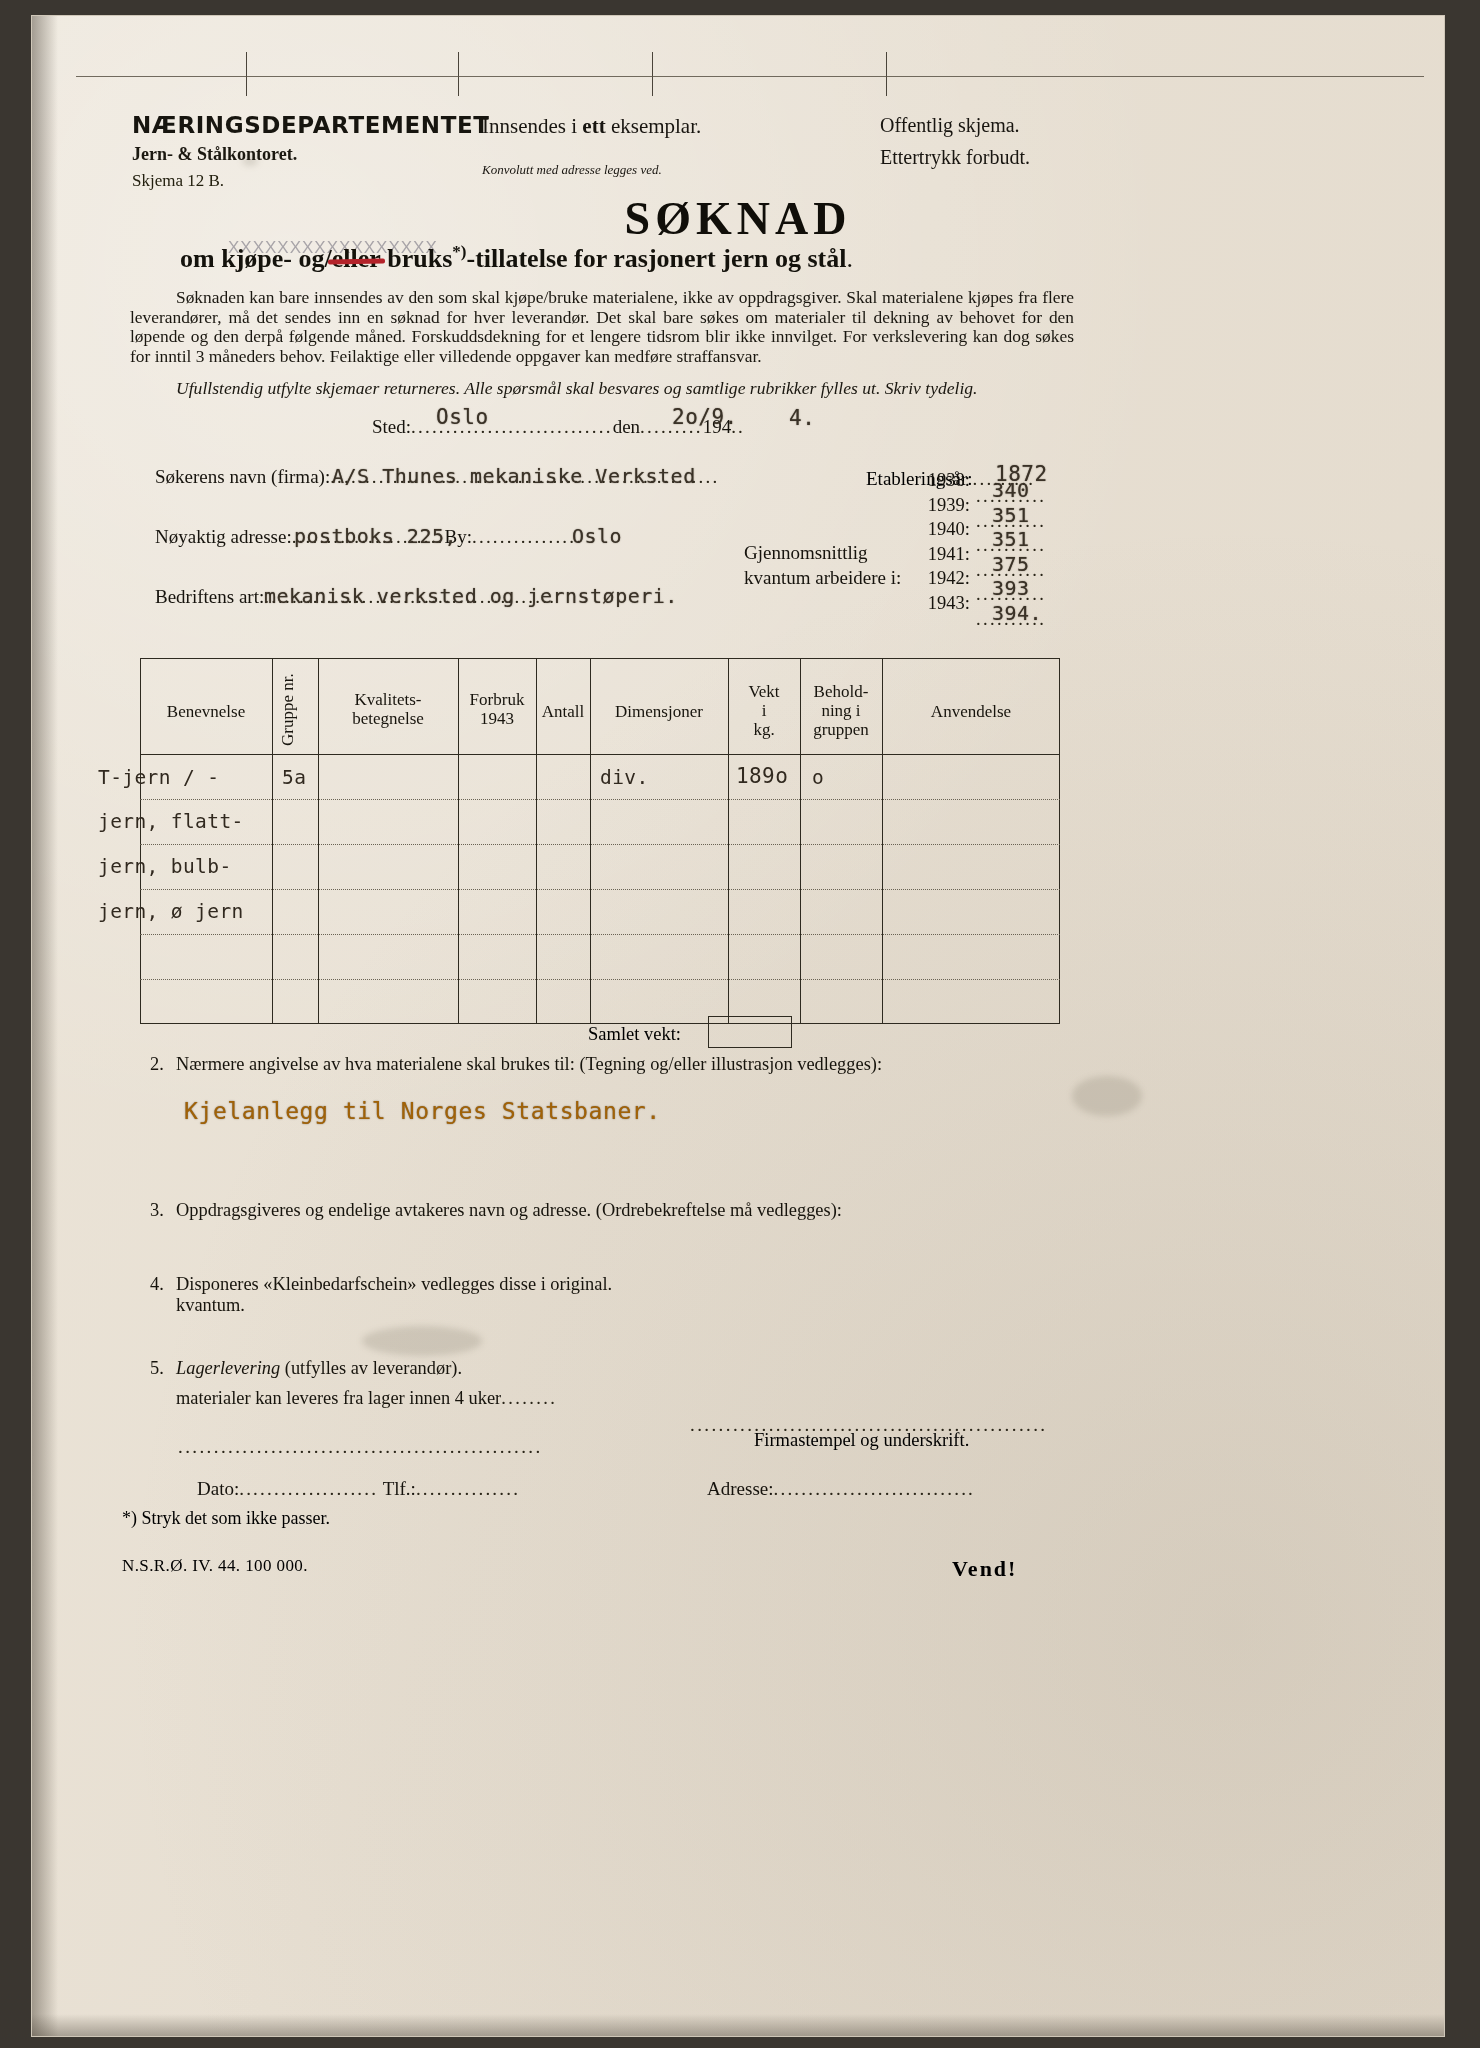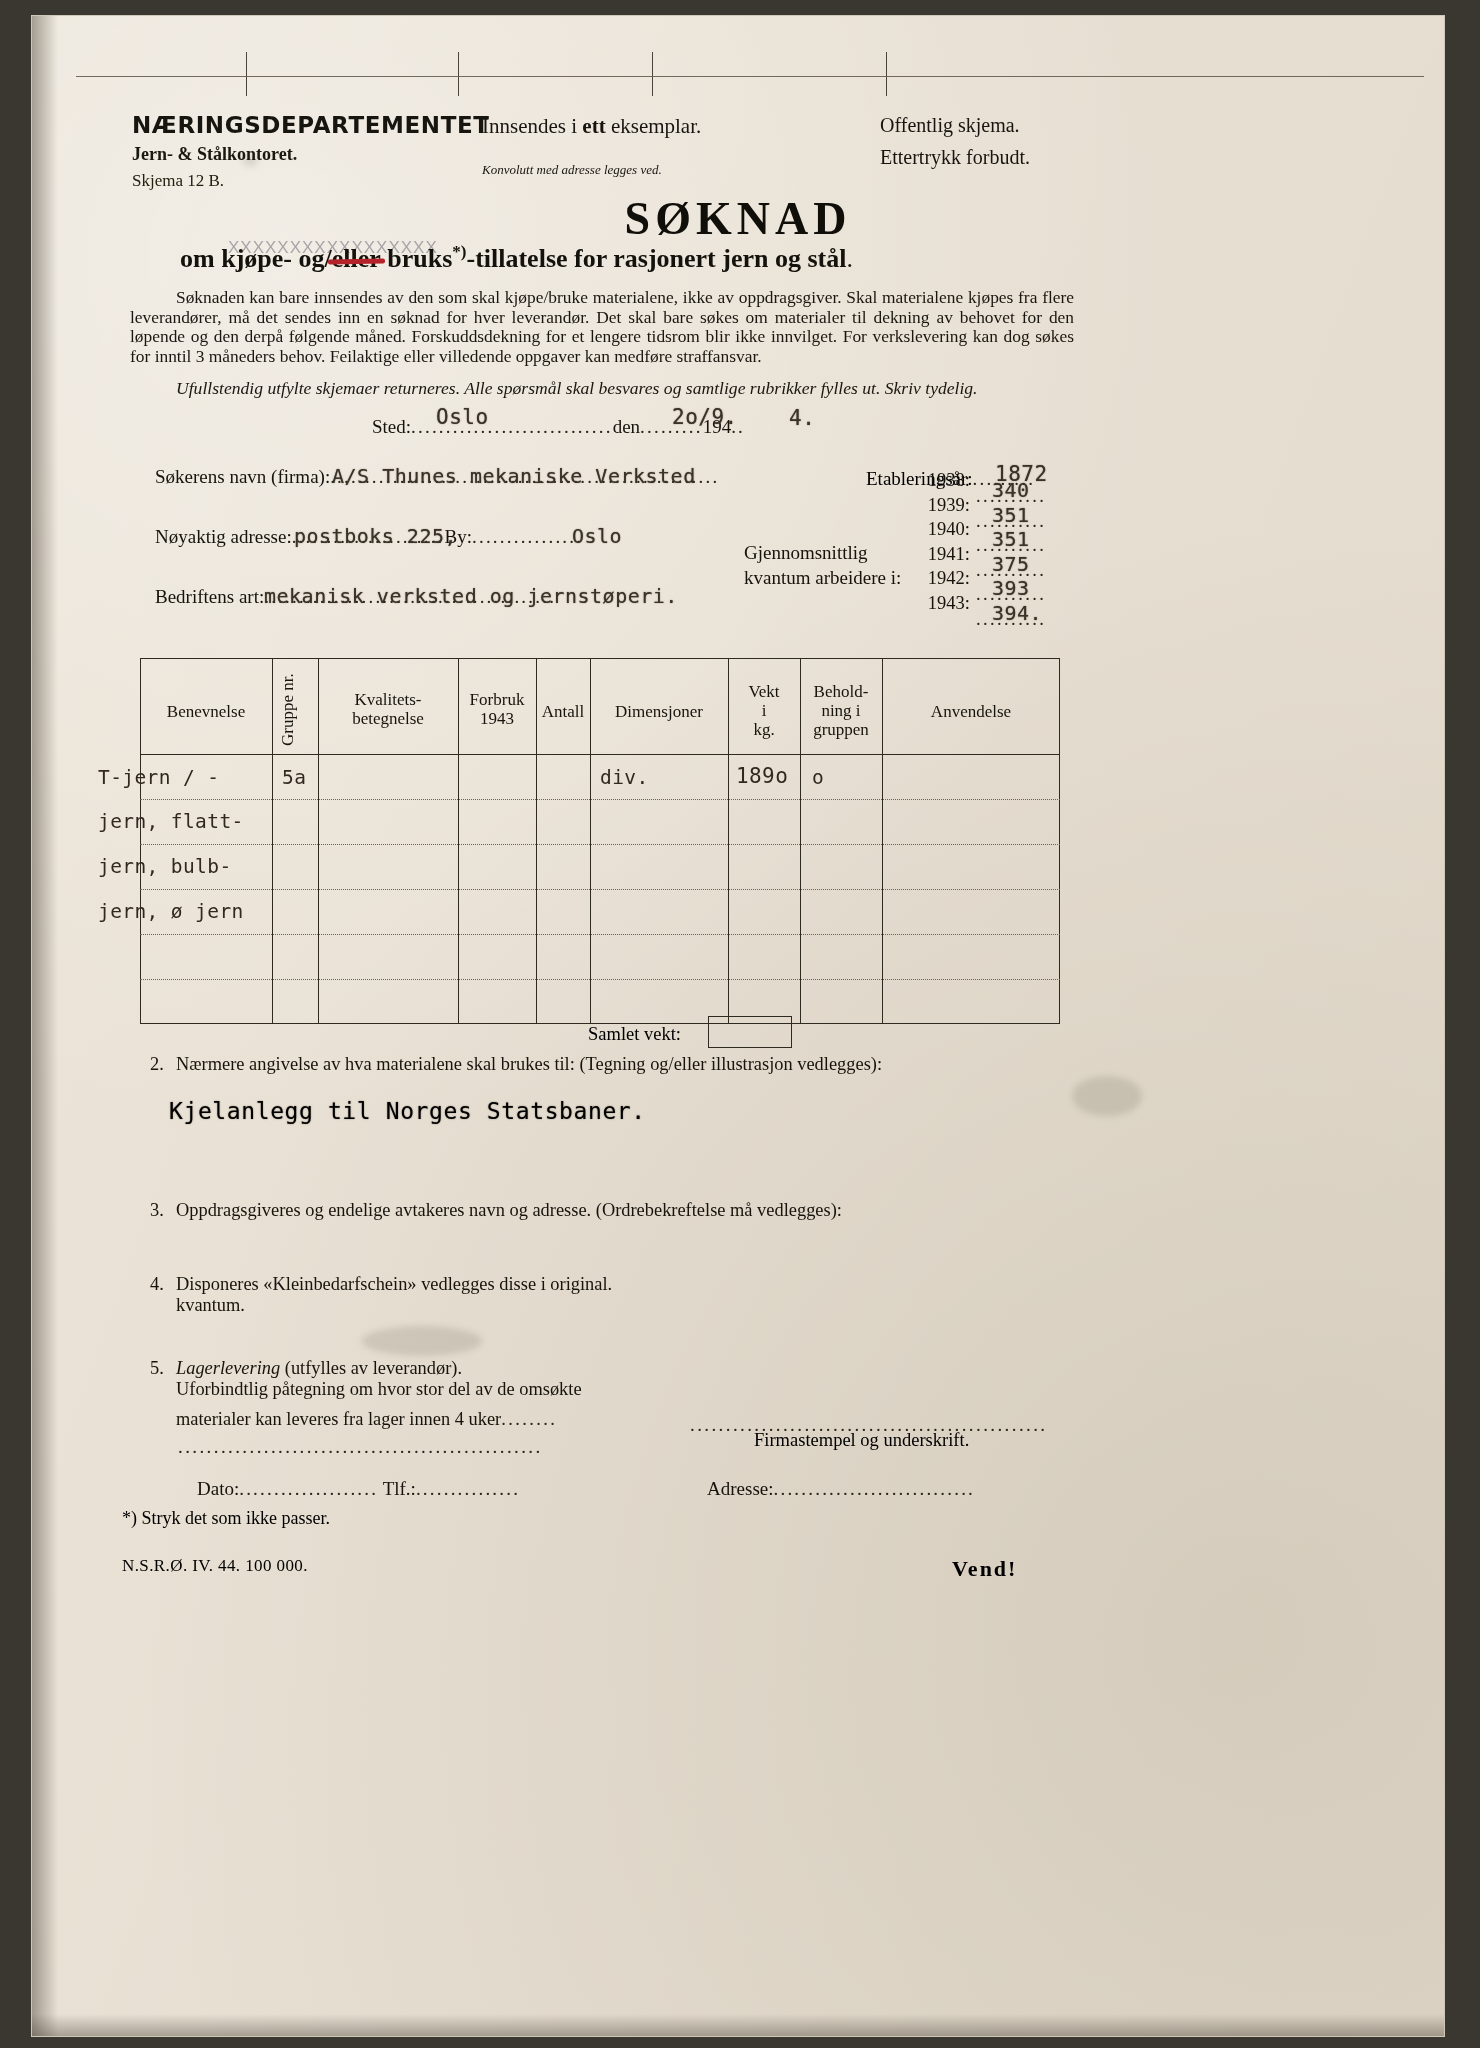--- a/index.html
+++ b/index.html
@@ -121,23 +121,23 @@
   }
   .samlet { position:absolute; left:556px; top:1008px; font-size:18.5px;}
   .samletbox { position:absolute; left:676px; top:1000px; width:82px; height:30px; border:1.4px solid #2e2a20;}
 
   
   .item { position:absolute; font-size:18.4px; line-height:21px; color:#17140d;}
   .item .n { position:absolute; left:0; }
   .item .b { display:block; margin-left:26px; }
 
   .kjelanlegg{
-    position:absolute; left:137px; top:1082px;
+    position:absolute; left:152px; top:1082px;
     font-family:"DejaVu Sans Mono", monospace; font-size:23px;
-    color:#000000; letter-spacing:.6px; text-shadow:0 0 1.4px rgba(60,50,38,.7);
+    color:#a16207; letter-spacing:.6px; text-shadow:0 0 1.4px rgba(60,50,38,.7);
   }
 
   .dotline { letter-spacing:2.4px; color:#2b2619; }
 
   .footer-left { position:absolute; left:90px; top:1487px; font-size:17px; letter-spacing:.4px;}
   .vend { position:absolute; left:920px; top:1492px; font-size:22px; font-weight:bold; letter-spacing:2px;}
 
   .smudge{
     position:absolute; border-radius:50%;
     background:rgba(90,78,60,.16); filter:blur(3px); pointer-events:none;
@@ -343,21 +343,20 @@
 
     <div class="item" style="left:118px;top:1258px;width:920px;">
       <span class="n">4.</span>
       <span class="b">Disponeres «Kleinbedarfschein» vedlegges disse i original.</span>
       <span class="b">kvantum.</span>
     </div>
 
     <div class="item" style="left:118px;top:1342px;width:920px;">
       <span class="n">5.</span>
       <span class="b"><i>Lagerlevering</i><span> (utfylles av leverandør).</span></span>
-      <span class="b">Uforbindtlig påtegning om hvor stor del av de omsøkte</span>
       <span class="b" style="margin-top:9px;"><span>materialer kan leveres fra lager innen 4 uker</span><span class="dotline">........</span></span>
     </div>
 
     <div class="dotline" style="position:absolute;left:658px;top:1398px;font-size:19px;">..................................................</div>
     <div class="dotline" style="position:absolute;left:146px;top:1420px;font-size:19px;">...................................................</div>
     <div style="position:absolute;left:722px;top:1414px;font-size:18.5px;">Firmastempel og underskrift.</div>
 
     <div class="frow" style="left:140px;top:1462px;">
       <span>Dato:</span><span class="dots">....................</span>
       <span>Tlf.:</span><span class="dots">...............</span>

